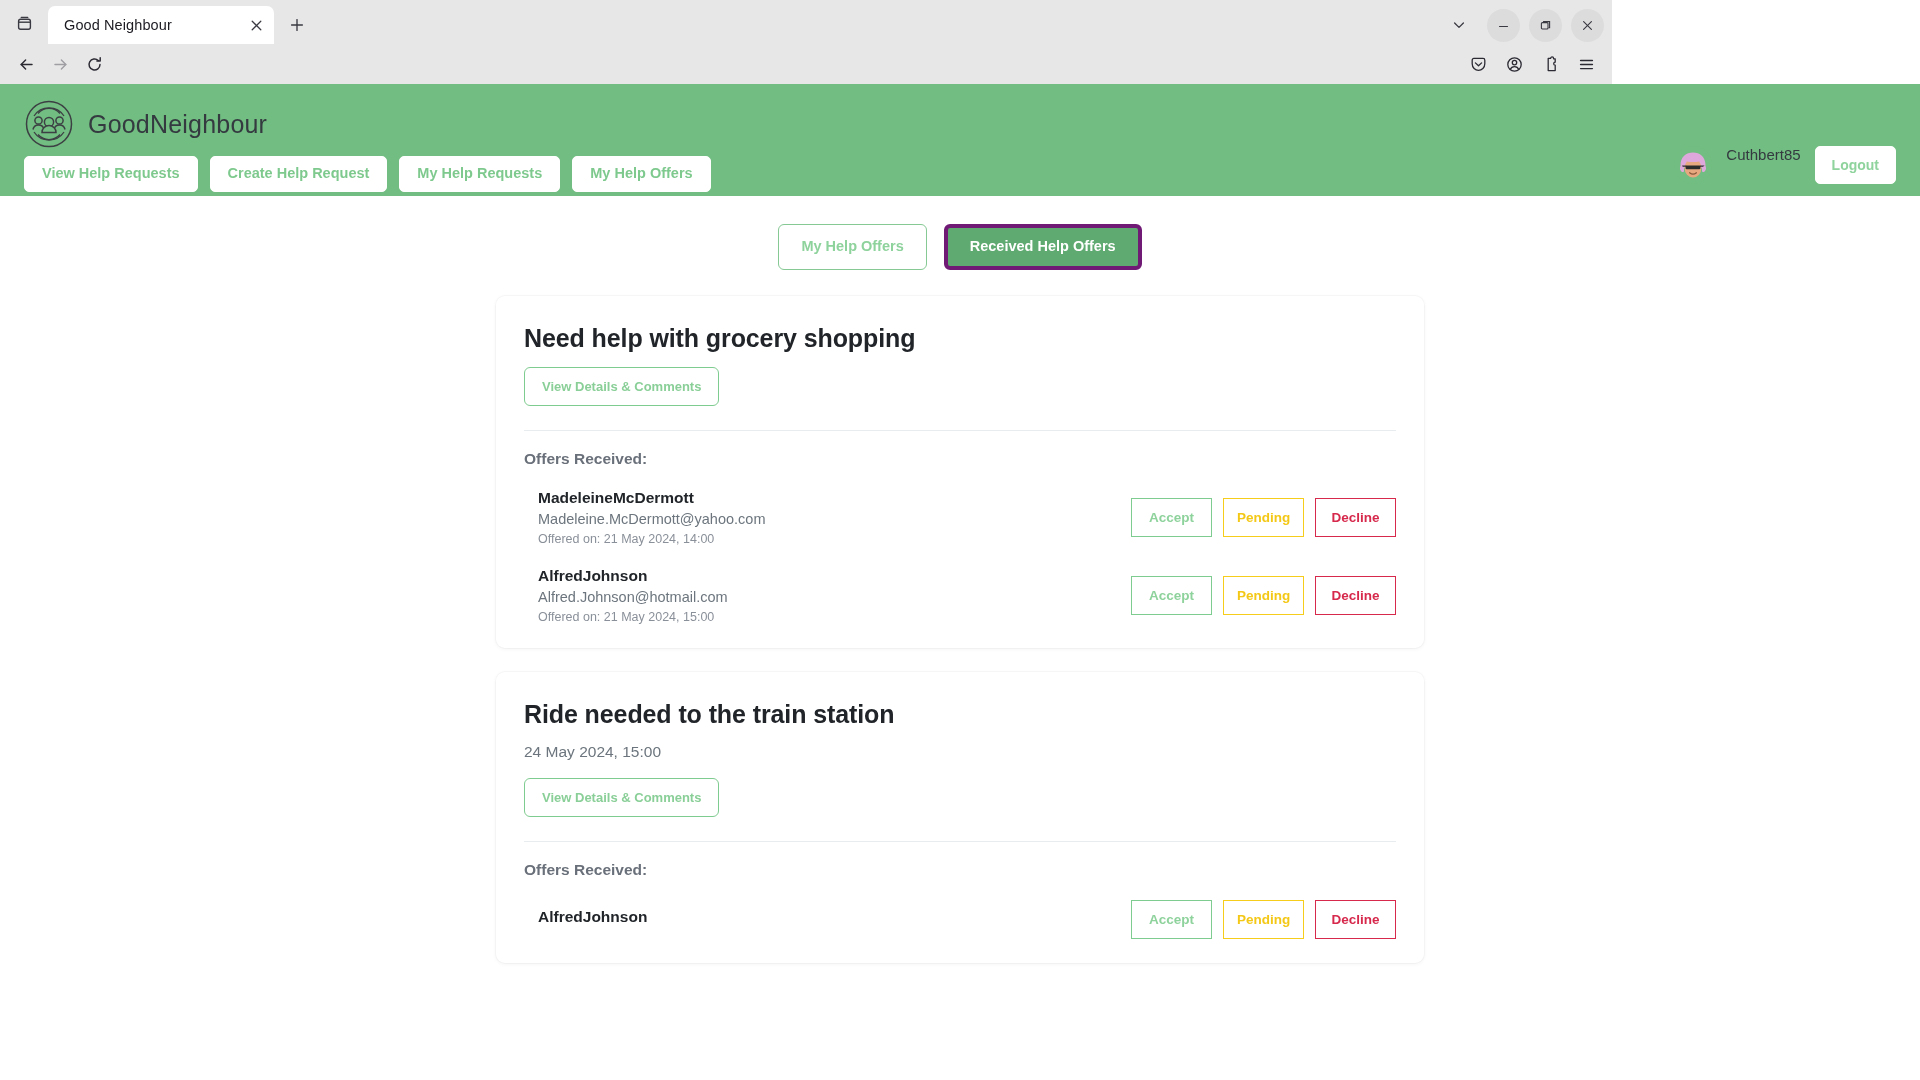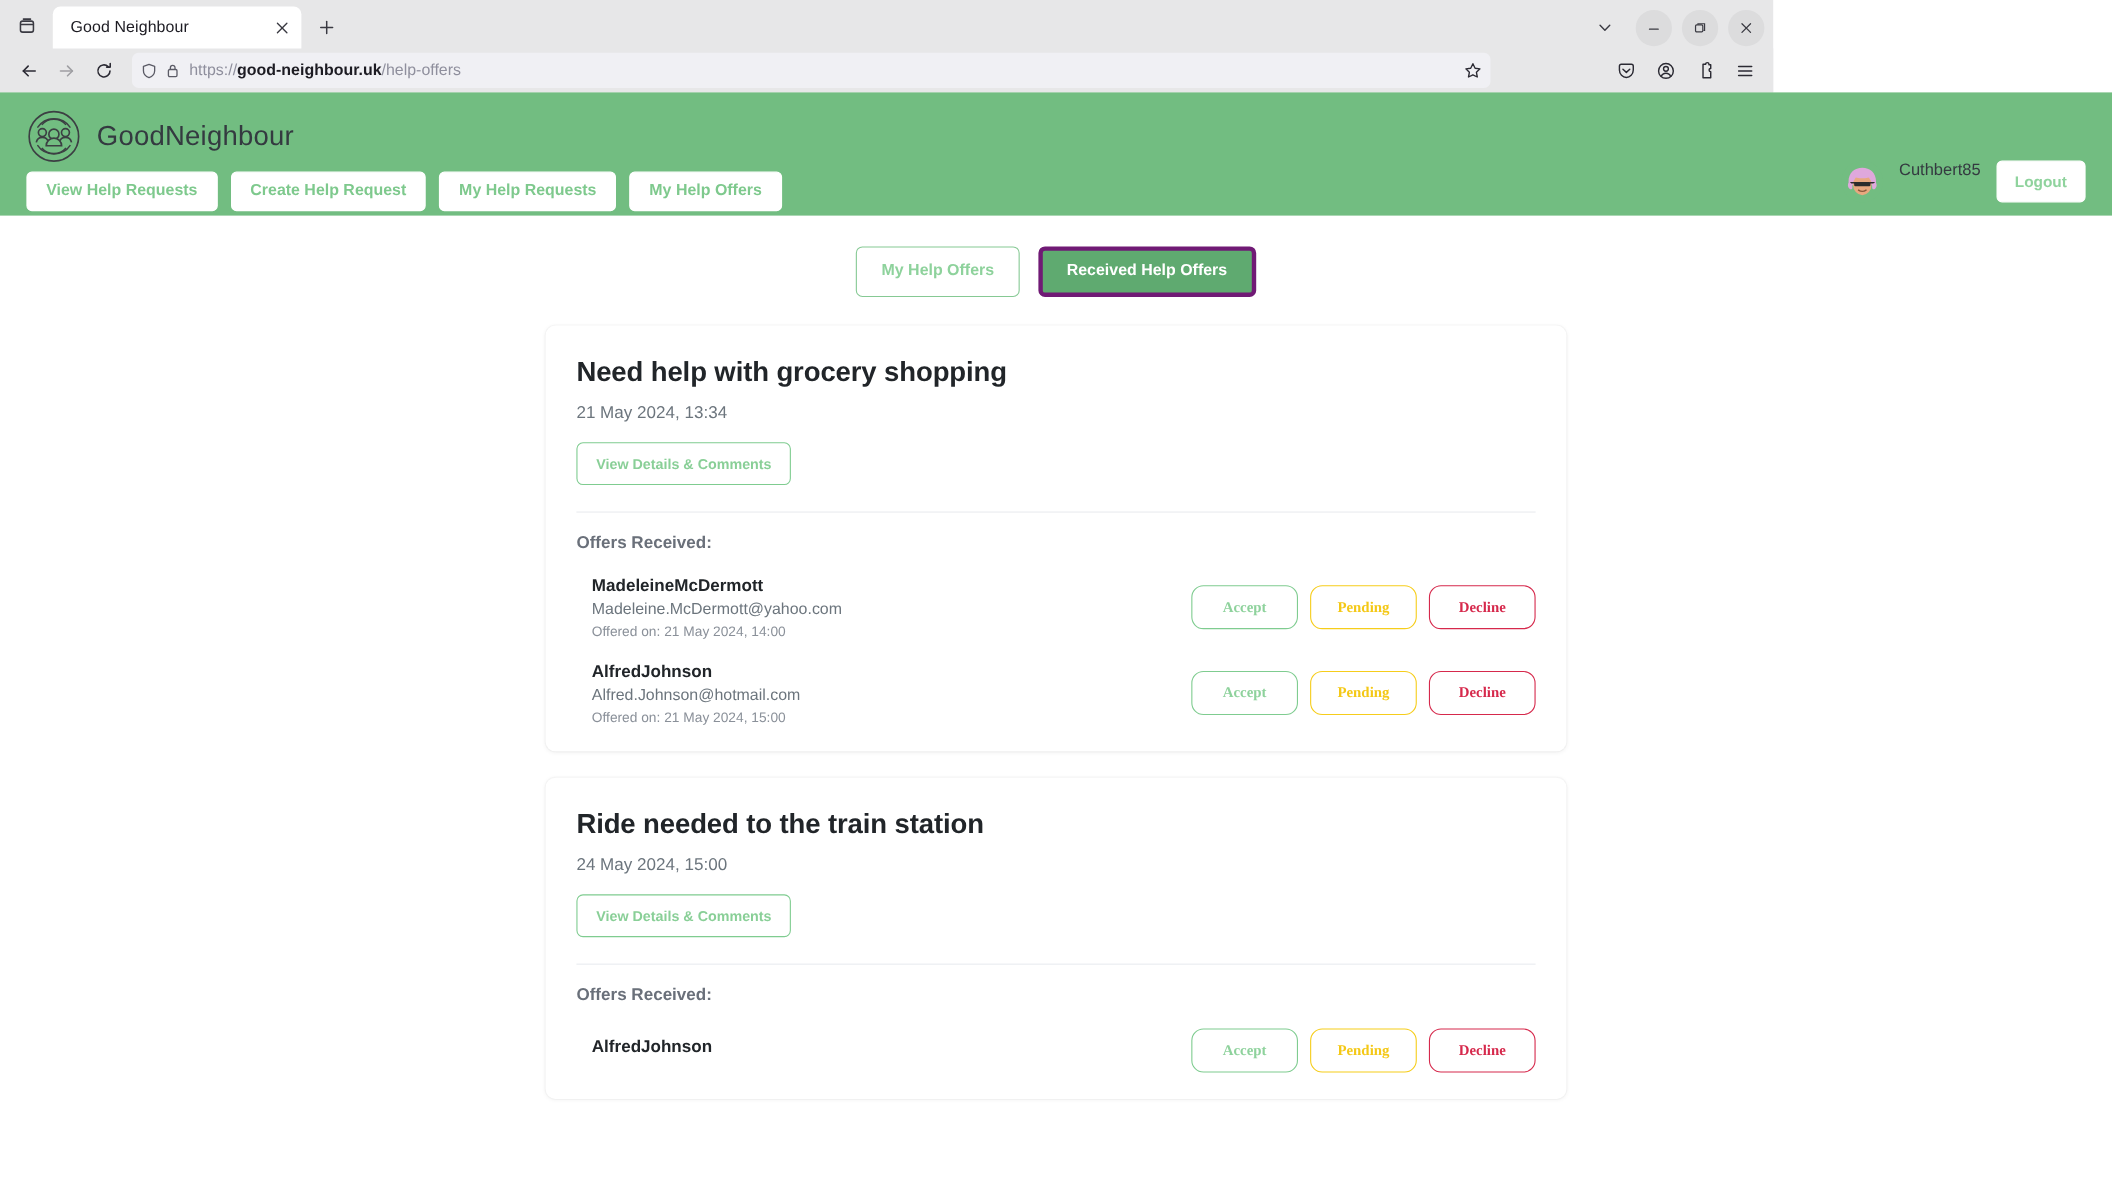--- a/index.html
+++ b/index.html
@@ -158,23 +158,23 @@
   }
   .offer-row {
     display: flex; align-items: center; justify-content: space-between;
     padding: 21px 0 0 14px;
   }
   .offer-name { font-size: 15.5px; font-weight: 700; color: #212529; }
   .offer-email { font-size: 14.5px; color: #6c757d; margin-top: 4px; }
   .offer-when { font-size: 12.5px; color: #8a9099; margin-top: 5px; }
   .offer-actions { display: flex; gap: 11px; align-items: center; }
   .act-btn {
-    background: #ffffff; border-radius: 11px; font-size: 13.5px;
-    font-weight: 700; padding: 11px 0; width: 97px; text-align: center;
-    cursor: pointer; font-family: Liberation Serif, serif;
+    background: #ffffff; border-radius: 0; font-size: 13.5px;
+    font-weight: 700; padding: 11px 0; width: 81px; text-align: center;
+    cursor: pointer; font-family: Liberation Sans, sans-serif;
   }
   .act-accept  { border: 1px solid #7fcc90; color: #8ed29c; }
   .act-pending { border: 1px solid #f6cd1b; color: #f4c816; }
   .act-decline { border: 1px solid #d6294c; color: #d6294c; }
 </style>
 </head>
 <body>
 
 <div class="browser-chrome">
 
@@ -243,41 +243,20 @@
           <polyline points="9.4,4.1 13.8,8.5 9.4,12.9"></polyline>
       </svg>
     </div>
     <div class="nav-icon-btn">
       <svg width="17" height="17" viewBox="0 0 17 17" fill="none" stroke="#2b2a33" stroke-width="1.45" stroke-linecap="round">
         <path d="M14 8.5a5.5 5.5 0 1 1-1.7-4"></path>
           <polyline points="14.2,1.7 14.2,5 10.9,5" stroke-linejoin="round"></polyline>
       </svg>
     </div>
 
-    <div class="urlbar">
-      <span style="display:flex">
-        <svg width="15" height="15" viewBox="0 0 15 15" fill="none" stroke="#5b5b66" stroke-width="1.2" stroke-linejoin="round">
-          <path d="M7.5 1.6 12.6 3.3v4.1c0 3.1-2.2 5.3-5.1 6.2-2.9-.9-5.1-3.1-5.1-6.2V3.3z"></path>
-        </svg>
-      </span>
-      <span style="display:flex;margin-left:7px">
-        <svg width="14" height="14" viewBox="0 0 14 14" fill="none" stroke="#5b5b66" stroke-width="1.2">
-          <rect x="3.1" y="6.2" width="7.8" height="6.4" rx="1.1"></rect>
-            <path d="M4.9 6.2V4.5a2.1 2.1 0 0 1 4.2 0v1.7"></path>
-        </svg>
-      </span>
-      <span class="url-text">https://<b>good-neighbour.uk</b>/help-offers</span>
-      <span class="urlbar-icons">
-        <span style="display:flex">
-          <svg width="16" height="16" viewBox="0 0 16 16" fill="none" stroke="#2b2a33" stroke-width="1.25" stroke-linejoin="round">
-            <polygon points="8,1.9 10,6 14.4,6.6 11.2,9.7 12,14 8,12 4,14 4.8,9.7 1.6,6.6 6,6"></polygon>
-          </svg>
-        </span>
-      </span>
-    </div>
 
     <div class="navbar-right">
       <div class="nav-icon-btn">
         <svg width="17" height="17" viewBox="0 0 17 17" fill="none" stroke="#2b2a33" stroke-width="1.3" stroke-linejoin="round">
           <path d="M2.2 4.2c0-1.1.7-1.8 1.7-1.8h9.2c1 0 1.7.7 1.7 1.8v3.5c0 3.8-3 6.7-6.3 6.7S2.2 11.5 2.2 7.7z"></path>
           <polyline points="5.4,6.9 8.5,9.8 11.6,6.9" stroke-linecap="round"></polyline>
         </svg>
       </div>
       <div class="nav-icon-btn">
         <svg width="17" height="17" viewBox="0 0 17 17" fill="none" stroke="#2b2a33" stroke-width="1.3">
@@ -352,21 +331,20 @@
 
   <div class="toggle-row">
     <button class="toggle-btn inactive">My Help Offers</button>
     <button class="toggle-btn active">Received Help Offers</button>
   </div>
 
   <div class="cards">
 
     <div class="card">
       <div class="card-title">Need help with grocery shopping</div>
-      <div class="card-date">21 May 2024, 13:34</div>
       <button class="details-btn">View Details &amp; Comments</button>
       <div class="divider"></div>
       <div class="offers-label">Offers Received:</div>
 
       <div class="offer-row">
         <div>
           <div class="offer-name">MadeleineMcDermott</div>
           <div class="offer-email">Madeleine.McDermott@yahoo.com</div>
           <div class="offer-when">Offered on: 21 May 2024, 14:00</div>
         </div>

